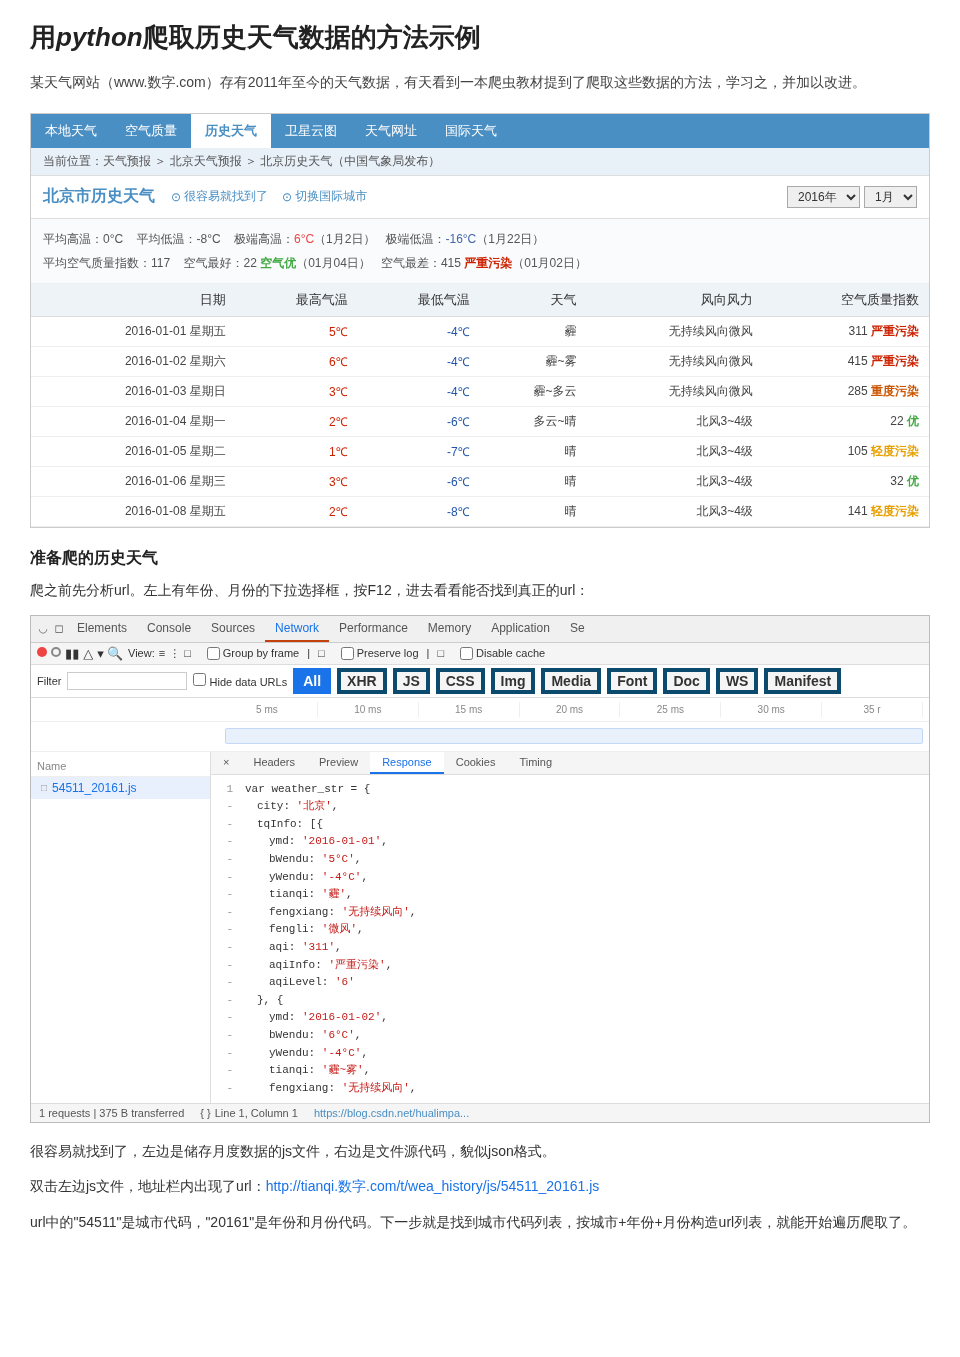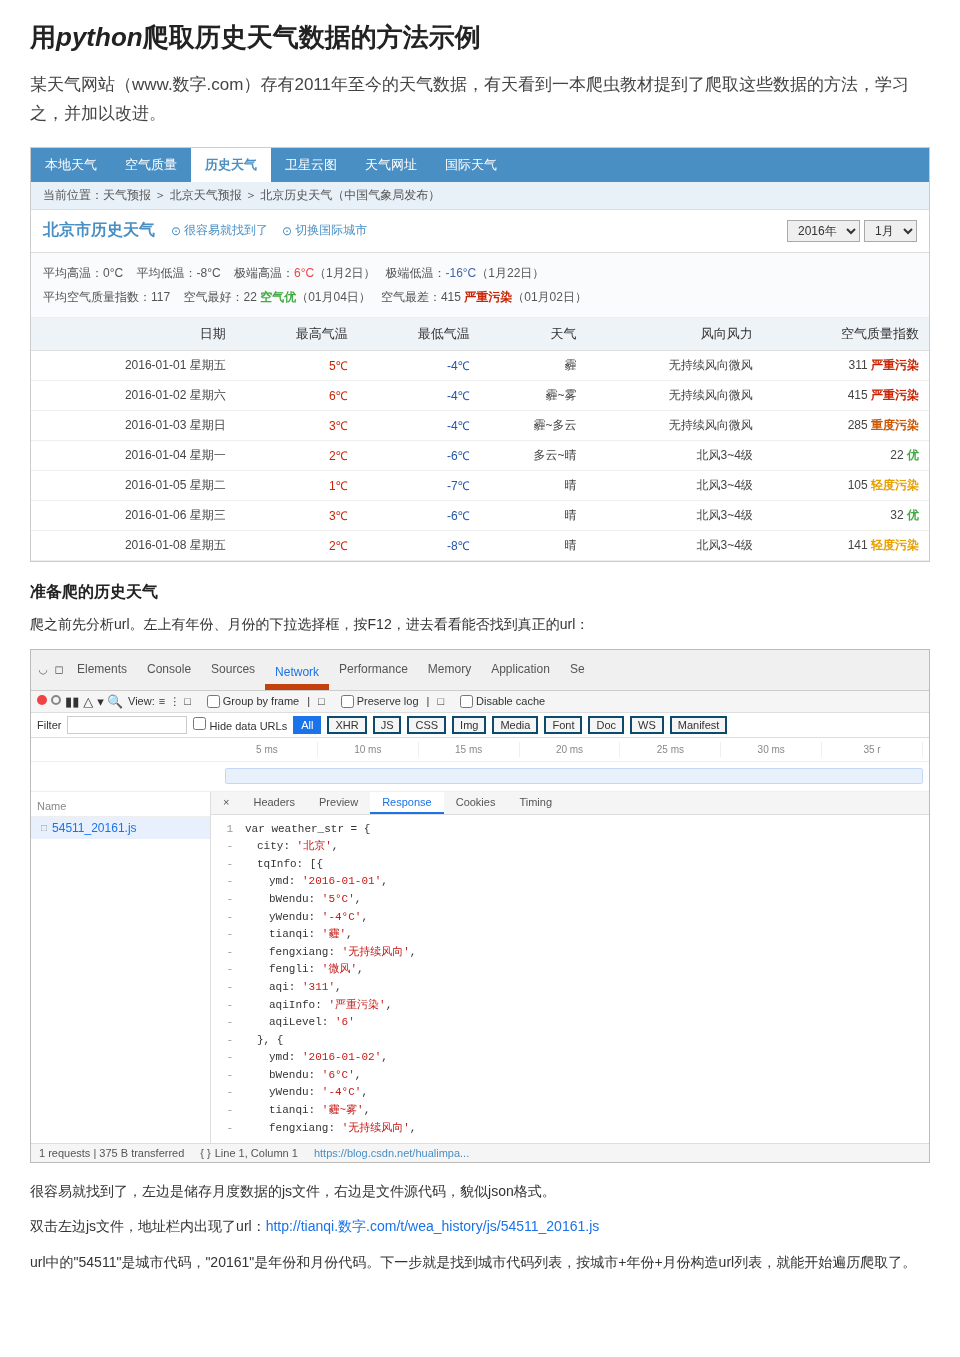--- a/index.html
+++ b/index.html
@@ -11,21 +11,21 @@
       padding: 20px 30px;
       max-width: 960px;
     }
     h1 {
       font-size: 26px;
       font-weight: bold;
       margin-bottom: 16px;
       color: #222;
     }
     .intro-text {
-      font-size: 17px;
+      font-size: 14px;
       color: #444;
       line-height: 1.7;
       margin-bottom: 18px;
     }
 
     
     .weather-screenshot {
       border: 1px solid #ccc;
       background: #f5f7fa;
       margin-bottom: 18px;
@@ -158,22 +158,21 @@
     }
     .devtools-tab {
       padding: 5px 10px;
       font-size: 12px;
       color: #555;
       cursor: pointer;
       border-bottom: 2px solid transparent;
     }
     .devtools-tab.active {
       color: #1a73e8;
-      border-bottom: 6px solid #c2410c;
-      margin-top: 10px;
+      border-bottom: 2px solid #c2410c;
     }
     .devtools-icon-btn {
       width: 16px;
       height: 16px;
       display: flex;
       align-items: center;
       justify-content: center;
       font-size: 11px;
       color: #555;
       cursor: pointer;
@@ -210,24 +209,25 @@
       flex-wrap: wrap;
     }
     .filter-input {
       border: 1px solid #ccc;
       padding: 2px 6px;
       font-size: 11px;
       width: 120px;
     }
     .filter-type-btn {
       padding: 1px 6px;
-      font-size: 11px;
-      cursor: pointer;
-      border: 2px solid #0c4a6e;
+      font-size: 14px;
+      cursor: pointer;
+      border: 4px solid #0c4a6e;
       background: #f5f5f5;
+      font-weight: bold;
     }
     .filter-type-btn.active { background: #1a73e8; color: white; border-color: #1a73e8; }
     .timeline-row {
       display: flex;
       padding: 4px 6px;
       background: #fff;
       border-bottom: 1px solid #eee;
       align-items: center;
       gap: 0;
       font-size: 10px;

